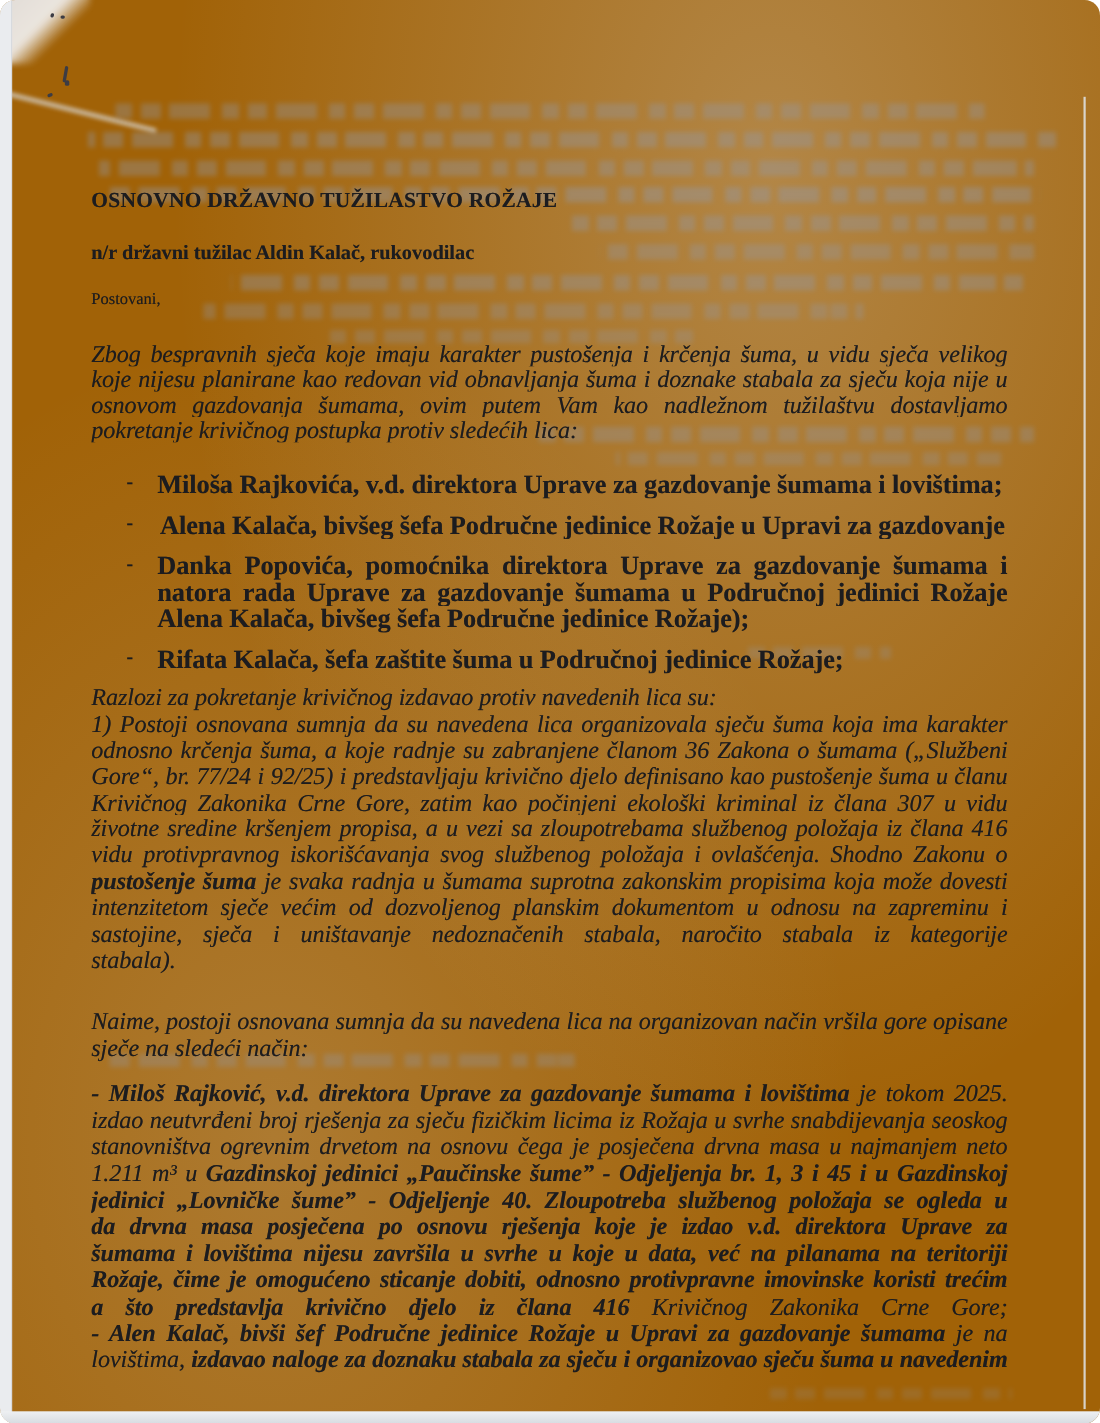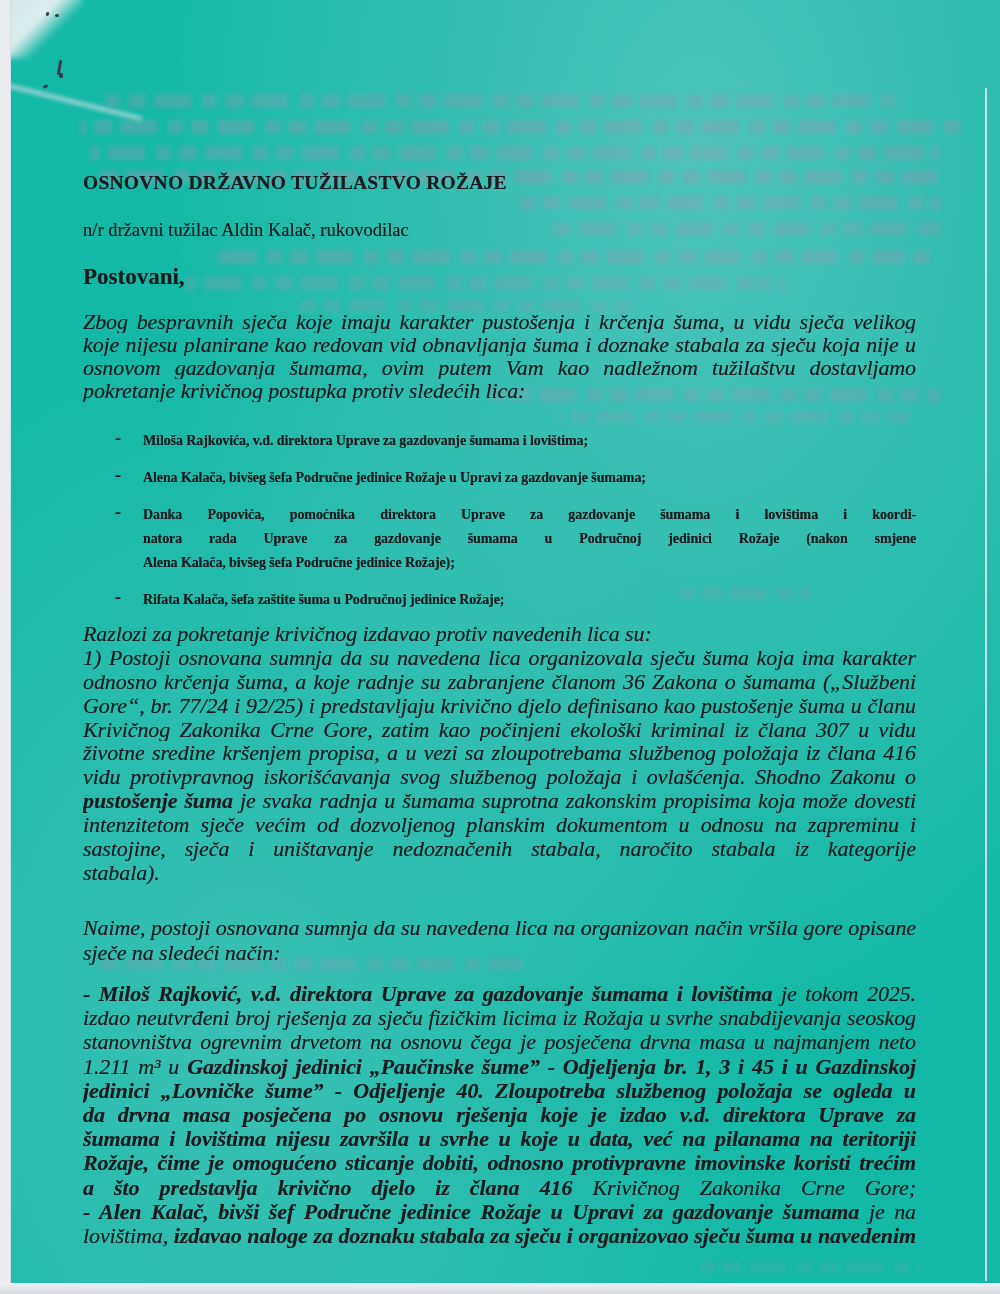--- a/index.html
+++ b/index.html
@@ -1,22 +1,23 @@
 <!DOCTYPE html>
 <html><head>
 <meta charset="utf-8">
 <style>
   html,body{margin:0;padding:0;background:#ffffff;}
   body{width:1000px;height:1294px;overflow:hidden;}
   .page{
     position:relative;width:1000px;height:1294px;overflow:hidden;
-    background:#14b8a6;
+    background:#a16207;
     font-family:"Liberation Serif","DejaVu Serif",serif;
     color:#1c1c1f;
     text-shadow:0 0 .5px rgba(25,25,30,.55);
+    border-radius:14px;
   }
   .sheen{position:absolute;inset:0;pointer-events:none;
     background:
       radial-gradient(ellipse at 70% 12%, rgba(224,228,234,.28), transparent 55%),
       radial-gradient(ellipse at 25% 80%, rgba(228,231,236,.18), transparent 50%);}
   
   .edge-left{position:absolute;left:0;top:0;bottom:0;width:10px;background:#eaecef;border-right:1.5px solid #d7dade;}
   .edge-bottom{position:absolute;left:0;right:0;bottom:0;height:11px;background:linear-gradient(#eef0f2,#d8dce1);}
   .scan-line{position:absolute;left:985px;top:88px;bottom:13px;width:2px;background:#e2e5e9;opacity:.85;}
   .fold{position:absolute;left:-18px;top:-22px;width:100px;height:80px;
@@ -29,27 +30,27 @@
       rgba(146,154,173,.9) 0 15px, transparent 15px 23px,
       rgba(146,154,173,.9) 23px 41px, transparent 41px 49px,
       rgba(146,154,173,.9) 49px 86px, transparent 86px 97px);}
   
   .block{position:absolute;left:83px;width:833px;}
   .body-text{font-size:22px;letter-spacing:-0.1px;font-style:italic;}
   .tline{height:var(--lh,24px);overflow:hidden;text-align:justify;text-align-last:justify;}
   .tline.noj{text-align:center;text-align-last:left;}
   .b{font-weight:bold;}
   .h-title{top:172px;font-size:19.5px;font-weight:bold;letter-spacing:.25px;}
-  .h-attn{top:220px;font-size:18.5px;font-weight:normal;}
-  .h-sal{top:264px;font-size:23px;font-weight:bold;}
+  .h-attn{top:220px;font-size:18.5px;font-weight:bold;}
+  .h-sal{top:264px;font-size:15px;font-weight:normal;}
   #intro{top:310px;--lh:23px;line-height:23px;}
   #accused{top:429px;}
   .acc-item{position:relative;margin-bottom:13px;font-weight:bold;}
   .acc-marker{position:absolute;left:32px;top:-1px;font-size:18px;}
-  .acc-text{margin-left:60px;--lh:24px;line-height:24px;font-size:14px;letter-spacing:-0.1px;}
+  .acc-text{margin-left:60px;--lh:24px;line-height:24px;font-size:24px;letter-spacing:-0.1px;}
   #reasons{top:622px;--lh:23.9px;line-height:23.9px;}
   #method{top:915px;--lh:25px;line-height:25px;}
   #alleg{top:982px;--lh:24.2px;line-height:24.2px;}
 </style>
 </head>
 <body>
 
 <div class="page">
 
   <div class="sheen"></div>

